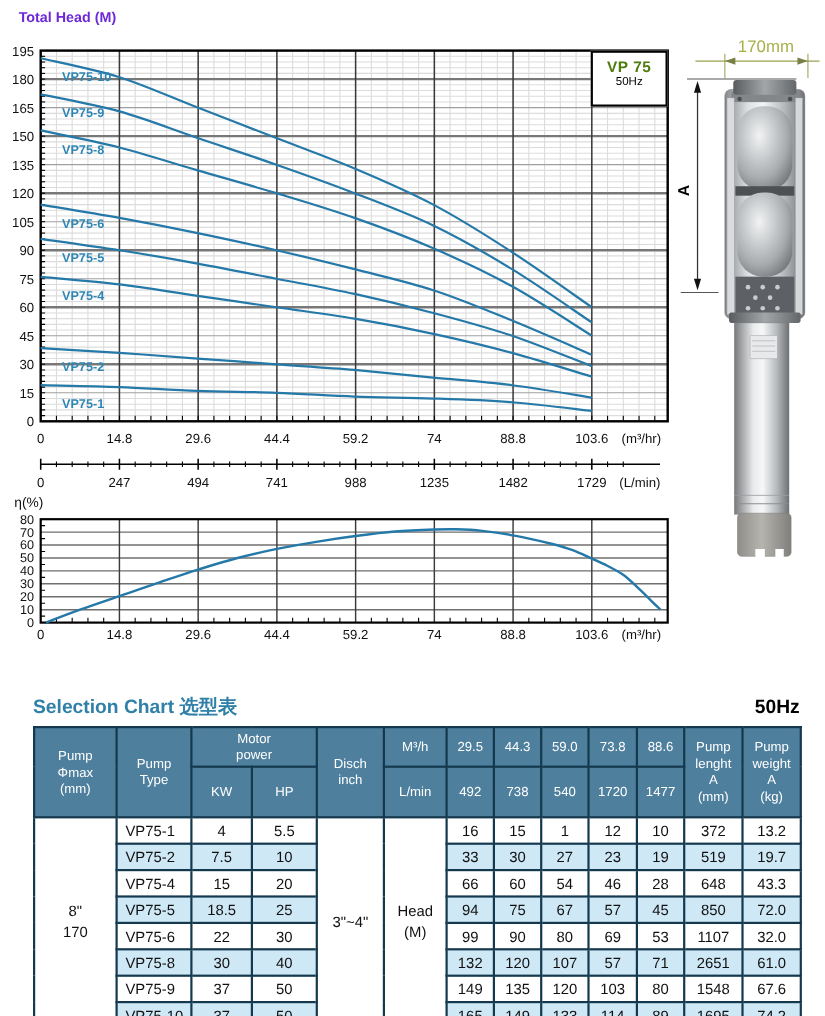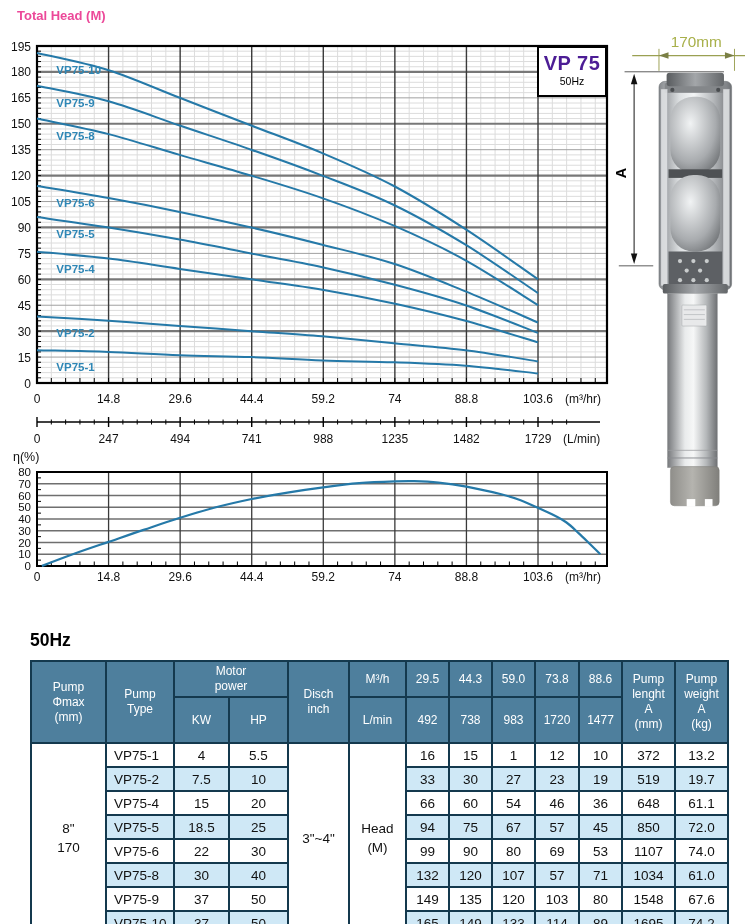--- a/index.html
+++ b/index.html
@@ -1,23 +1,23 @@
 <!DOCTYPE html>
 <html><head>
 <meta charset="utf-8">
 <style>
   html,body{margin:0;padding:0;background:#fff;}
   #page{position:relative;width:750px;height:924px;background:#fff;overflow:hidden;
         font-family:"Liberation Sans","DejaVu Sans",sans-serif;}
   .abs{position:absolute;}
-  #head-title{left:17px;top:8px;font-size:13px;font-weight:600;color:#ec4899;}
+  #head-title{left:17px;top:8px;font-size:13px;font-weight:600;color:#6d28d9;}
   #eta-label{left:13px;top:450px;font-size:12.5px;color:#111;}
   #vp-badge{left:537px;top:46px;width:70px;height:51px;border:2px solid #000;background:#fff;
             box-sizing:border-box;text-align:center;}
-  #vp-badge .l1{font-size:20px;font-weight:bold;color:#4c1d95;margin-top:4px;letter-spacing:0.5px;}
+  #vp-badge .l1{font-size:14px;font-weight:bold;color:#4d7c0f;margin-top:4px;letter-spacing:0.5px;}
   #vp-badge .l2{font-size:10.5px;color:#000;margin-top:0px;}
   #sel-head{left:30px;top:630px;width:697px;display:flex;justify-content:space-between;align-items:baseline;}
   .sel-title{font-size:17.5px;font-weight:bold;color:#3080a8;}
   .sel-freq{font-size:17.5px;font-weight:bold;color:#000;}
   #sel-table{position:absolute;left:30px;top:660px;border-collapse:collapse;table-layout:fixed;}
   #sel-table th,#sel-table td{border:2px solid #14394e;text-align:center;vertical-align:middle;}
   #sel-table thead th{background:#4e7f9d;color:#fff;font-size:12px;font-weight:400;
                       white-space:pre-line;line-height:1.25;padding:2px 1px;}
   #sel-table tbody td{font-size:13.5px;color:#111;height:22px;padding:0 2px;background:#fff;}
   #sel-table td.type{text-align:left;padding-left:7px;}
@@ -492,20 +492,21 @@
       <line x1="684" y1="333" x2="706" y2="333" stroke="#b0b3b6" stroke-width="0.7"></line>
       <line x1="667" y1="470" x2="719" y2="470" stroke="#9b9ea1" stroke-width="0.8"></line>
       <line x1="667" y1="478" x2="719" y2="478" stroke="#8b8e91" stroke-width="1"></line>
       <rect x="670" y="487" width="51" height="41" rx="4" fill="url(#gCast)" stroke="#7d7c78" stroke-width="0.5"></rect>
       <rect x="687" y="521" width="9" height="8" fill="#fff"></rect>
       <rect x="706" y="521" width="8" height="8" fill="#fff"></rect>
     </g>
   </svg>
 
   <div class="abs" id="sel-head">
+    <span class="sel-title">Selection Chart 选型表</span>
     <span class="sel-freq">50Hz</span>
   </div>
 
   <table id="sel-table">
       <colgroup>
         <col style="width: 75px;">
         <col style="width: 68px;">
         <col style="width: 55px;">
         <col style="width: 59px;">
         <col style="width: 61px;">
@@ -543,21 +544,21 @@
 weight
 A
 (kg)</th>
         </tr>
         <tr>
           <th style="height: 40px; margin-left: 28px;">KW</th>
           <th>HP</th>
           <th>L/min</th>
           <th>492</th>
           <th>738</th>
-          <th>983</th>
+          <th>540</th>
           <th>1720</th>
           <th>1477</th>
         </tr>
       </thead>
       <tbody>
         <tr>
           <td rowspan="8" class="span-cell">8"
 170</td>
           <td class="type sh">VP75-1</td>
           <td class="sh">4</td>
@@ -586,23 +587,23 @@
           <td class="sh">19.7</td>
         </tr>
         <tr>
           <td class="type sh">VP75-4</td>
           <td class="sh">15</td>
           <td class="sh">20</td>
           <td class="sh">66</td>
           <td class="sh">60</td>
           <td class="sh">54</td>
           <td class="sh">46</td>
-          <td class="sh">36</td>
+          <td class="sh">28</td>
           <td class="sh">648</td>
-          <td class="sh">61.1</td>
+          <td class="sh">43.3</td>
         </tr>
         <tr class="shaded">
           <td class="type sh">VP75-5</td>
           <td class="sh">18.5</td>
           <td class="sh">25</td>
           <td class="sh">94</td>
           <td class="sh">75</td>
           <td class="sh">67</td>
           <td class="sh">57</td>
           <td class="sh">45</td>
@@ -612,32 +613,32 @@
         <tr>
           <td class="type sh">VP75-6</td>
           <td class="sh">22</td>
           <td class="sh">30</td>
           <td class="sh">99</td>
           <td class="sh">90</td>
           <td class="sh">80</td>
           <td class="sh">69</td>
           <td class="sh">53</td>
           <td class="sh">1107</td>
-          <td class="sh">74.0</td>
+          <td class="sh">32.0</td>
         </tr>
         <tr class="shaded">
           <td class="type sh">VP75-8</td>
           <td class="sh">30</td>
           <td class="sh">40</td>
           <td class="sh">132</td>
           <td class="sh">120</td>
           <td class="sh">107</td>
           <td class="sh">57</td>
           <td class="sh">71</td>
-          <td class="sh">1034</td>
+          <td class="sh">2651</td>
           <td class="sh">61.0</td>
         </tr>
         <tr>
           <td class="type sh">VP75-9</td>
           <td class="sh">37</td>
           <td class="sh">50</td>
           <td class="sh">149</td>
           <td class="sh">135</td>
           <td class="sh">120</td>
           <td class="sh">103</td>

